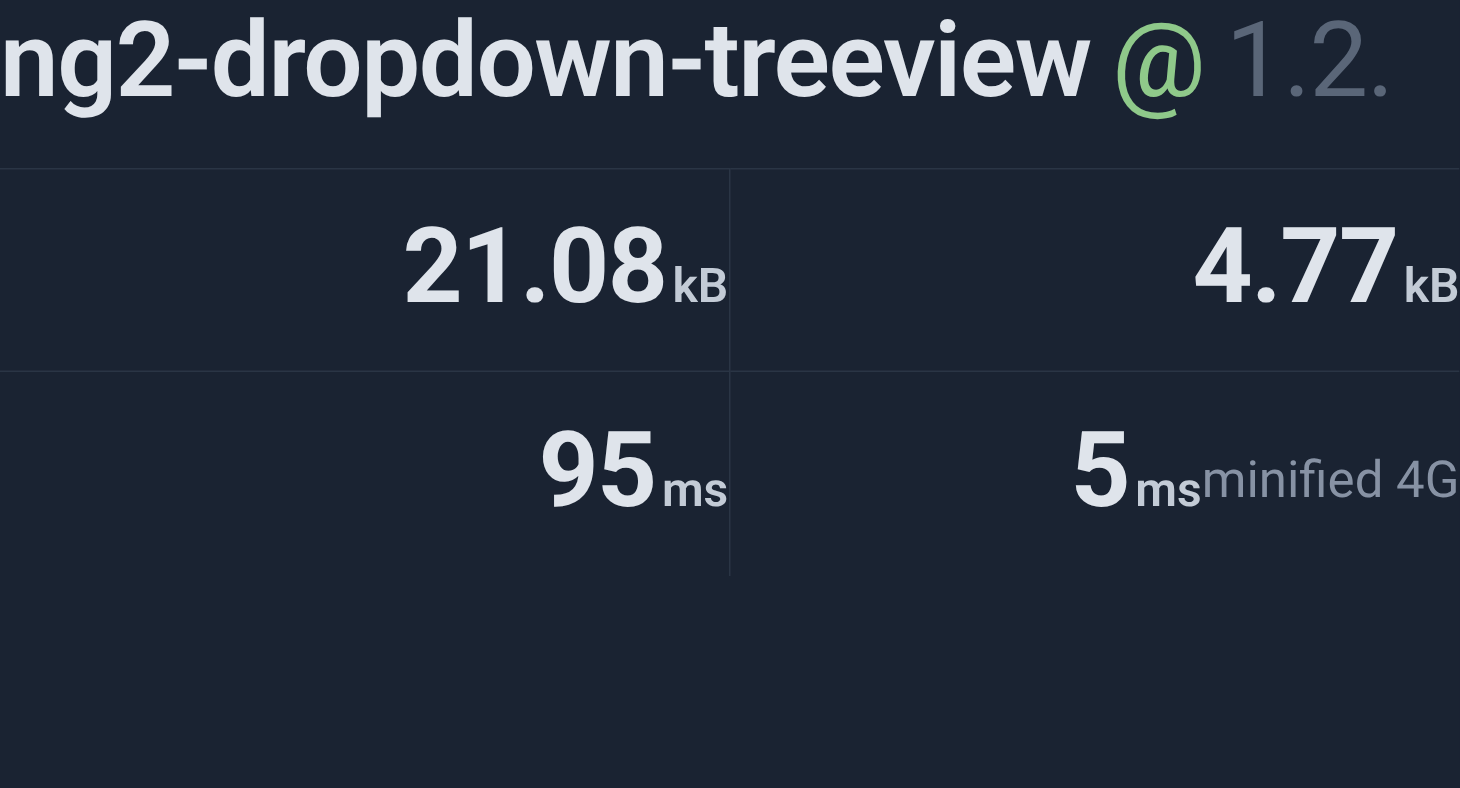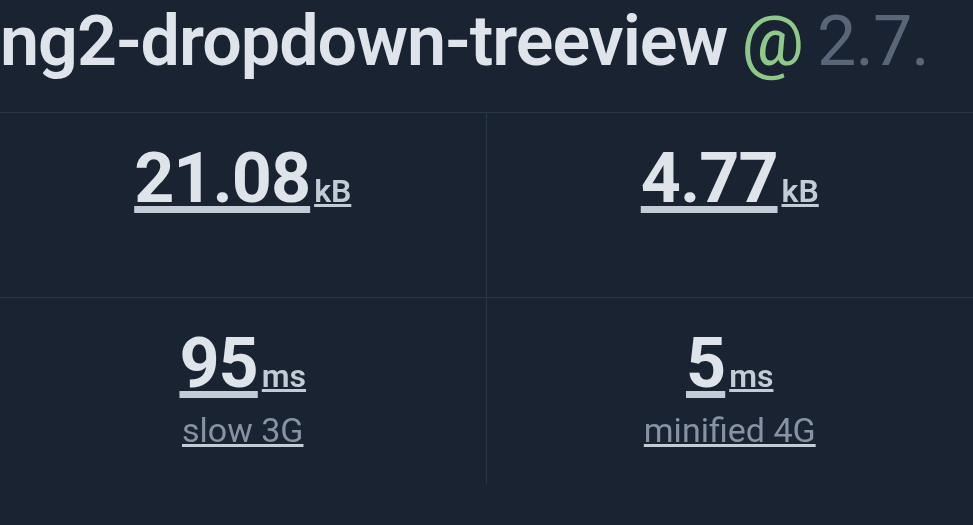--- a/index.html
+++ b/index.html
@@ -44,25 +44,24 @@
 
 .stats-grid {
   display: grid;
   grid-template-columns: 1fr 1fr;
   grid-template-rows: 1fr 1fr;
 }
 
 .cell {
   padding: 30px 0 34px 0;
   display: flex;
-  flex-direction: column;
+  flex-direction: row;
   align-items: center;
-  justify-content: flex-start;
+  justify-content: flex-end;
   position: relative;
-  text-decoration: underline;
 }
 
 .cell:nth-child(1) {
   border-top: 1px solid #2a3545;
   border-right: 1px solid #2a3545;
   border-bottom: 1px solid #2a3545;
 }
 .cell:nth-child(2) {
   border-top: 1px solid #2a3545;
   border-bottom: 1px solid #2a3545;
@@ -97,21 +96,21 @@
   font-weight: 400;
   margin-top: 12px;
 }
 </style>
 </head>
 <body>
 
 <div class="header">
   <span class="package-name">ng2-dropdown-treeview</span>
   <span class="at-symbol">@</span>
-  <span class="version">2.7.</span>
+  <span class="version">1.2.</span>
 </div>
 
 <div class="stats-grid">
 
   <div class="cell">
     <div class="value-line">
       <span class="value">21.08</span>
       <span class="unit">kB</span>
     </div>
   </div>
@@ -121,21 +120,20 @@
       <span class="value">4.77</span>
       <span class="unit">kB</span>
     </div>
   </div>
 
   <div class="cell">
     <div class="value-line">
       <span class="value">95</span>
       <span class="unit">ms</span>
     </div>
-    <div class="label">slow 3G</div>
   </div>
 
   <div class="cell">
     <div class="value-line">
       <span class="value">5</span>
       <span class="unit">ms</span>
     </div>
     <div class="label">minified 4G</div>
   </div>
 

